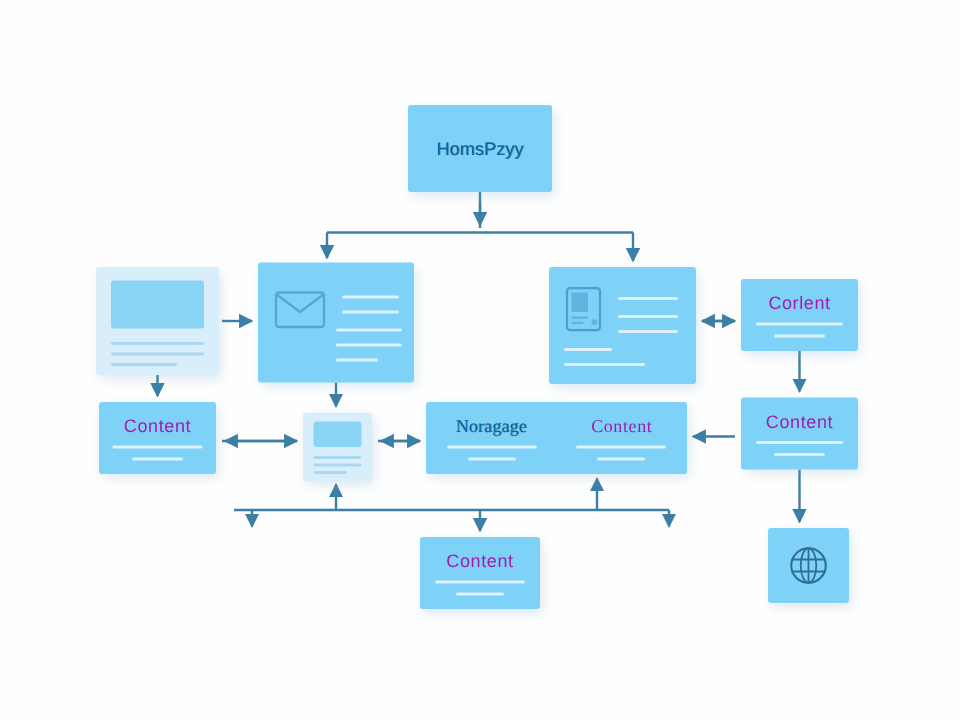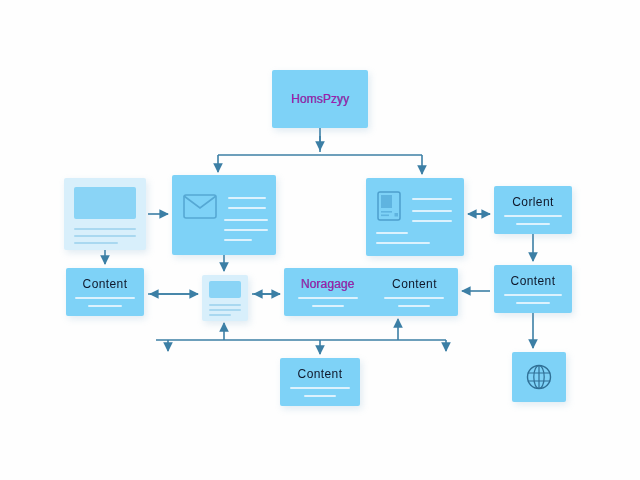--- a/index.html
+++ b/index.html
@@ -19,27 +19,27 @@
     border-radius:2px;
     box-shadow:2px 3px 7px rgba(120,170,200,0.22);
   }
   .node.solid{background:#7ed2f7;}
   .node.pale{background:#d8effb;}
 
   .node .title{
     position:absolute;
     left:0;right:0;
     text-align:center;
-    color:#0f172a;
+    color:#a21caf;
     font-size:12px;
     letter-spacing:.4px;
     white-space:nowrap;
   }
   .node .title.smear{
-    color:#a21caf;
+    color:#0369a1;
     text-shadow:0.6px 0 0 rgba(45,74,110,.55), -0.5px 0.4px 0 rgba(130,180,215,.5);
     letter-spacing:.1px;
   }
 
   .bar{position:absolute;height:2px;border-radius:2px;}
   .bar.on-solid{background:#ddf2fd;}
   .bar.on-pale{background:#a9d8f0;}
 
   .imgblock{position:absolute;border-radius:2px;}
   .imgblock.light{background:#8ad4f6;}
@@ -160,21 +160,21 @@
     <div class="bar on-solid" style="left:22px;top:37px;width:34px;"></div>
   </div>
 
   <div class="node pale" style="left:202px;top:275px;width:46px;height:46px;">
     <div class="imgblock light" style="left:7px;top:6px;width:32px;height:17px;"></div>
     <div class="bar on-pale" style="left:7px;top:29px;width:32px;"></div>
     <div class="bar on-pale" style="left:7px;top:34px;width:32px;"></div>
     <div class="bar on-pale" style="left:7px;top:39px;width:22px;"></div>
   </div>
 
-  <div class="node solid twocol" style="left:284px;top:268px;width:174px;height:48px;">
+  <div class="node solid twocol" style="left:284px;top:268px;width:174px;height:48px;font-family:Liberation Serif, serif;">
     <div class="title smear" style="top:9px;left:0;width:87px;">Noragage</div>
     <div class="title" style="top:9px;left:87px;width:87px;">Content</div>
     <div class="bar on-solid" style="left:14px;top:29px;width:60px;"></div>
     <div class="bar on-solid" style="left:28px;top:37px;width:32px;"></div>
     <div class="bar on-solid" style="left:100px;top:29px;width:60px;"></div>
     <div class="bar on-solid" style="left:114px;top:37px;width:32px;"></div>
   </div>
 
 
   <div class="node solid" style="left:280px;top:358px;width:80px;height:48px;">

